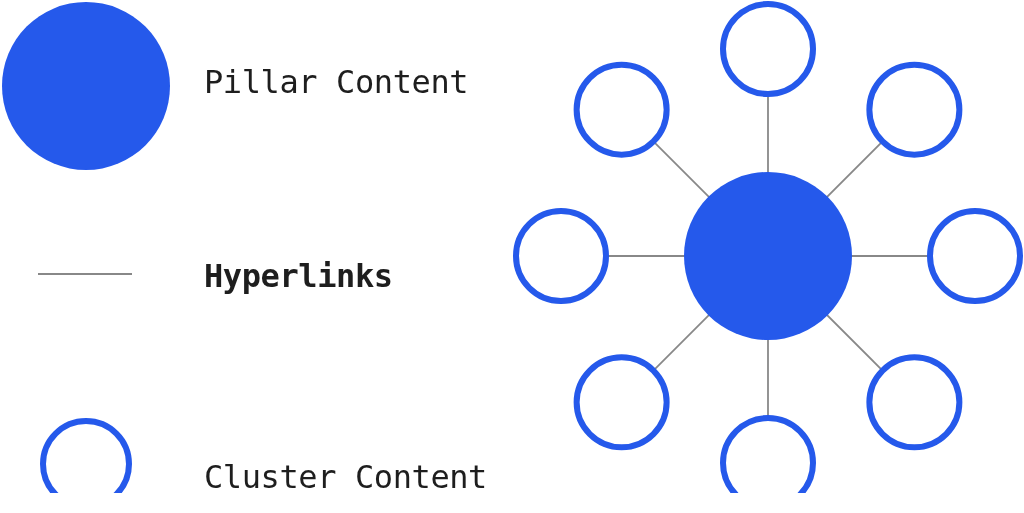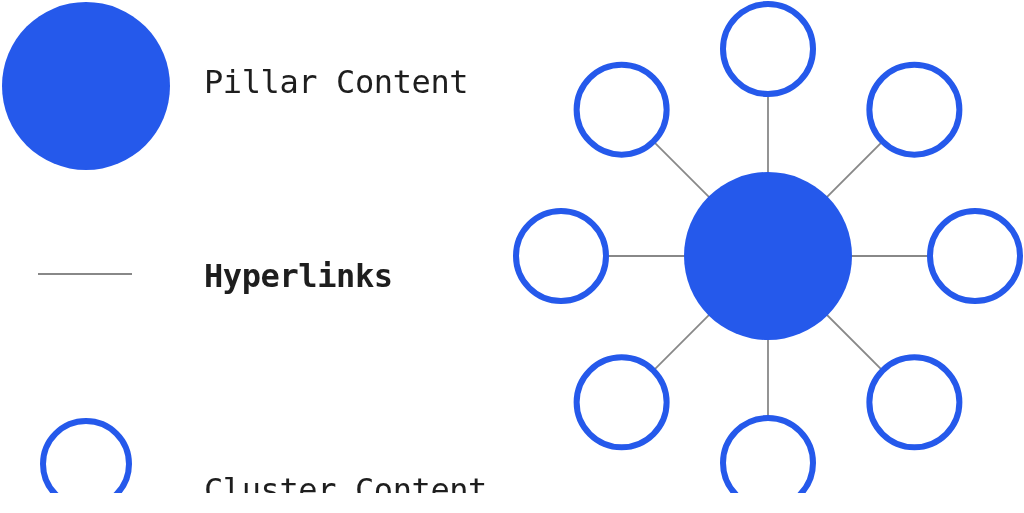--- a/index.html
+++ b/index.html
@@ -48,21 +48,21 @@
     top: 418px;
     width: 80px;
     height: 80px;
     border: 6px solid var(--blue, #2559eb);
     border-radius: 50%;
     background: #ffffff;
     box-sizing: content-box;
   }
   .label-pillar  { top: 66px; }
   .label-hyper   { top: 260px; font-weight: bold; }
-  .label-cluster { top: 474px; }
+  .label-cluster { top: 461px; }
   svg.diagram {
     position: absolute;
     left: 0;
     top: 0;
   }
 </style>
 </head>
 <body>
 
 <div class="canvas">

